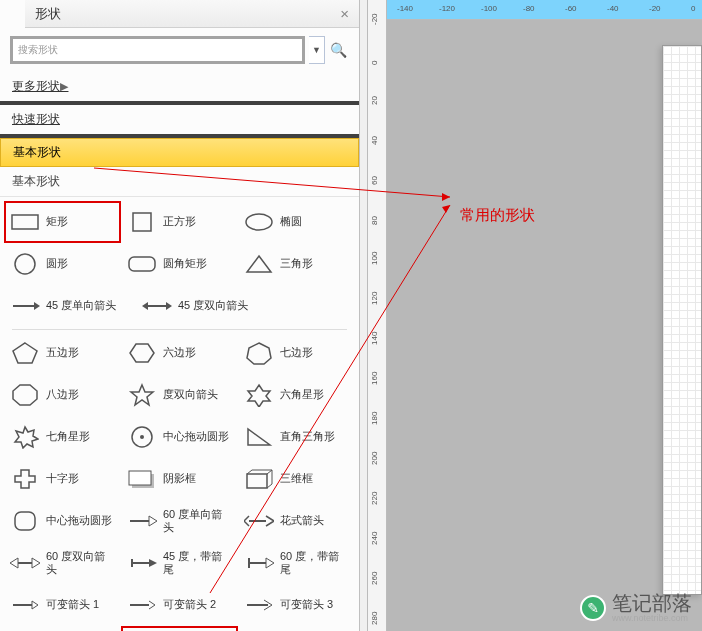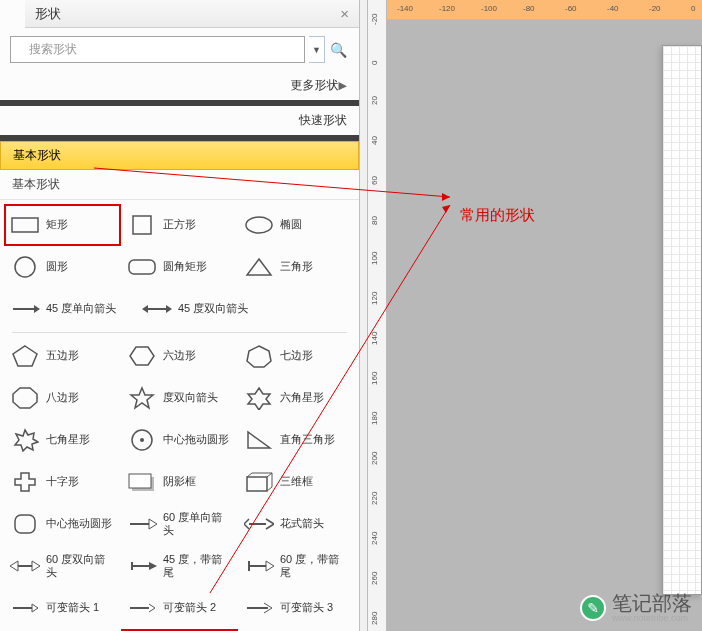--- a/index.html
+++ b/index.html
@@ -1,37 +1,37 @@
 <!DOCTYPE html>
 <html><head>
 <meta charset="utf-8">
 <style>
 * { margin: 0; padding: 0; box-sizing: border-box; font-family: "Microsoft YaHei", sans-serif; }
 body { background: #f0f0f0; width: 702px; height: 631px; overflow: hidden; position: relative; }
 .panel { width: 360px; height: 631px; background: #fcfcfc; border-right: 1px solid #c0c0c0; position: relative; }
 .panel-header { height: 28px; background: linear-gradient(#f8f8f8,#ececec); border-bottom: 1px solid #d0d0d0; padding: 0 10px; display: flex; align-items: center; justify-content: space-between; font-size: 13px; color: #333; margin-left: 25px; }
 .panel-header .close { color: #888; font-size: 15px; cursor: pointer; }
 .search-row { padding: 8px 10px; display: flex; gap: 4px; }
-.search-input { flex: 1; border: 1px solid #a3a3a3; padding: 4px 18px; font-size: 12px; color: #888; background: #fff; position: relative; }
+.search-input { flex: 1; border: 3px solid #a3a3a3; padding: 4px 5px; font-size: 10px; color: #888; background: #fff; position: relative; }
 .search-dd { width: 16px; border: 1px solid #b8c4d8; border-left: none; background: #fff; display: flex; align-items: center; justify-content: center; font-size: 9px; color: #555; }
 .search-btn { width: 20px; display: flex; align-items: center; justify-content: center; color: #4a6; font-size: 14px; }
-.section-row { padding: 6px 12px; font-size: 12px; color: #333; border-bottom: 6px solid #404040; display: flex; justify-content: flex-end; align-items: center; }
+.section-row { padding: 6px 12px; font-size: 12px; color: #333; border-bottom: 4px solid #404040; display: flex; justify-content: flex-start; align-items: center; text-decoration: underline; }
 .section-row .arrow { font-size: 11px; color: #666; }
 .section-active { background: linear-gradient(#ffe27a,#ffd23a); border: 1px solid #e0b020; padding: 5px 12px; font-size: 12px; }
 .cat-title { padding: 6px 12px; font-size: 12px; color: #444; border-bottom: 1px solid #e4e4e4; }
 .shapes-grid { padding: 4px 4px; }
 .shape-row { display: flex; }
 .shape-cell { width: 132px; height: 42px; display: flex; align-items: center; padding: 2px 4px; gap: 6px; border: 2px solid transparent; }
 .shape-cell.highlight { border: 2px solid #d00; }
 .shape-icon { width: 30px; height: 24px; display: flex; align-items: center; justify-content: center; flex-shrink: 0; }
 .shape-label { font-size: 11px; color: #333; line-height: 1.2; }
 .divider { height: 1px; background: #ddd; margin: 2px 8px; }
 .ruler-v { position: absolute; left: 367px; top: 0; width: 20px; height: 631px; background: #f4f4f4; border-left: 1px solid #bbb; border-right: 1px solid #bbb; }
 .ruler-v .tick { position: absolute; left: 2px; font-size: 8px; color: #555; transform: rotate(-90deg); transform-origin: left top; }
-.ruler-h { position: absolute; left: 387px; top: 0; right: 0; height: 20px; background: #fdba74; border-bottom: 1px solid #bbb; }
+.ruler-h { position: absolute; left: 387px; top: 0; right: 0; height: 20px; background: #7dd3fc; border-bottom: 1px solid #bbb; }
 .ruler-h .tick { position: absolute; top: 4px; font-size: 8px; color: #555; }
 .canvas { position: absolute; left: 387px; top: 20px; right: 0; bottom: 0; background: #b8b8b8; }
 .page { position: absolute; right: 0; top: 25px; width: 40px; height: 550px; background: #fff; border: 1px solid #999; box-shadow: -2px 2px 6px rgba(0,0,0,0.15); }
 .page-grid { width: 100%; height: 100%; background-image: linear-gradient(#e8e8e8 1px, transparent 1px), linear-gradient(90deg, #e8e8e8 1px, transparent 1px); background-size: 8px 8px; }
 .annotation { position: absolute; left: 460px; top: 190px; color: #d00; font-size: 15px; pointer-events: none; margin-top: 16px; }
 .watermark { position: absolute; right: 10px; bottom: 8px; display: flex; align-items: center; gap: 6px; }
 .watermark-icon { width: 26px; height: 26px; background: #3cb371; border-radius: 50%; display: flex; align-items: center; justify-content: center; color: #fff; font-size: 14px; border: 2px solid #fff; }
 .watermark-text { font-size: 20px; color: #555; line-height: 1; }
 .watermark-sub { font-size: 9px; color: #aaa; }
 svg { display: block; }

